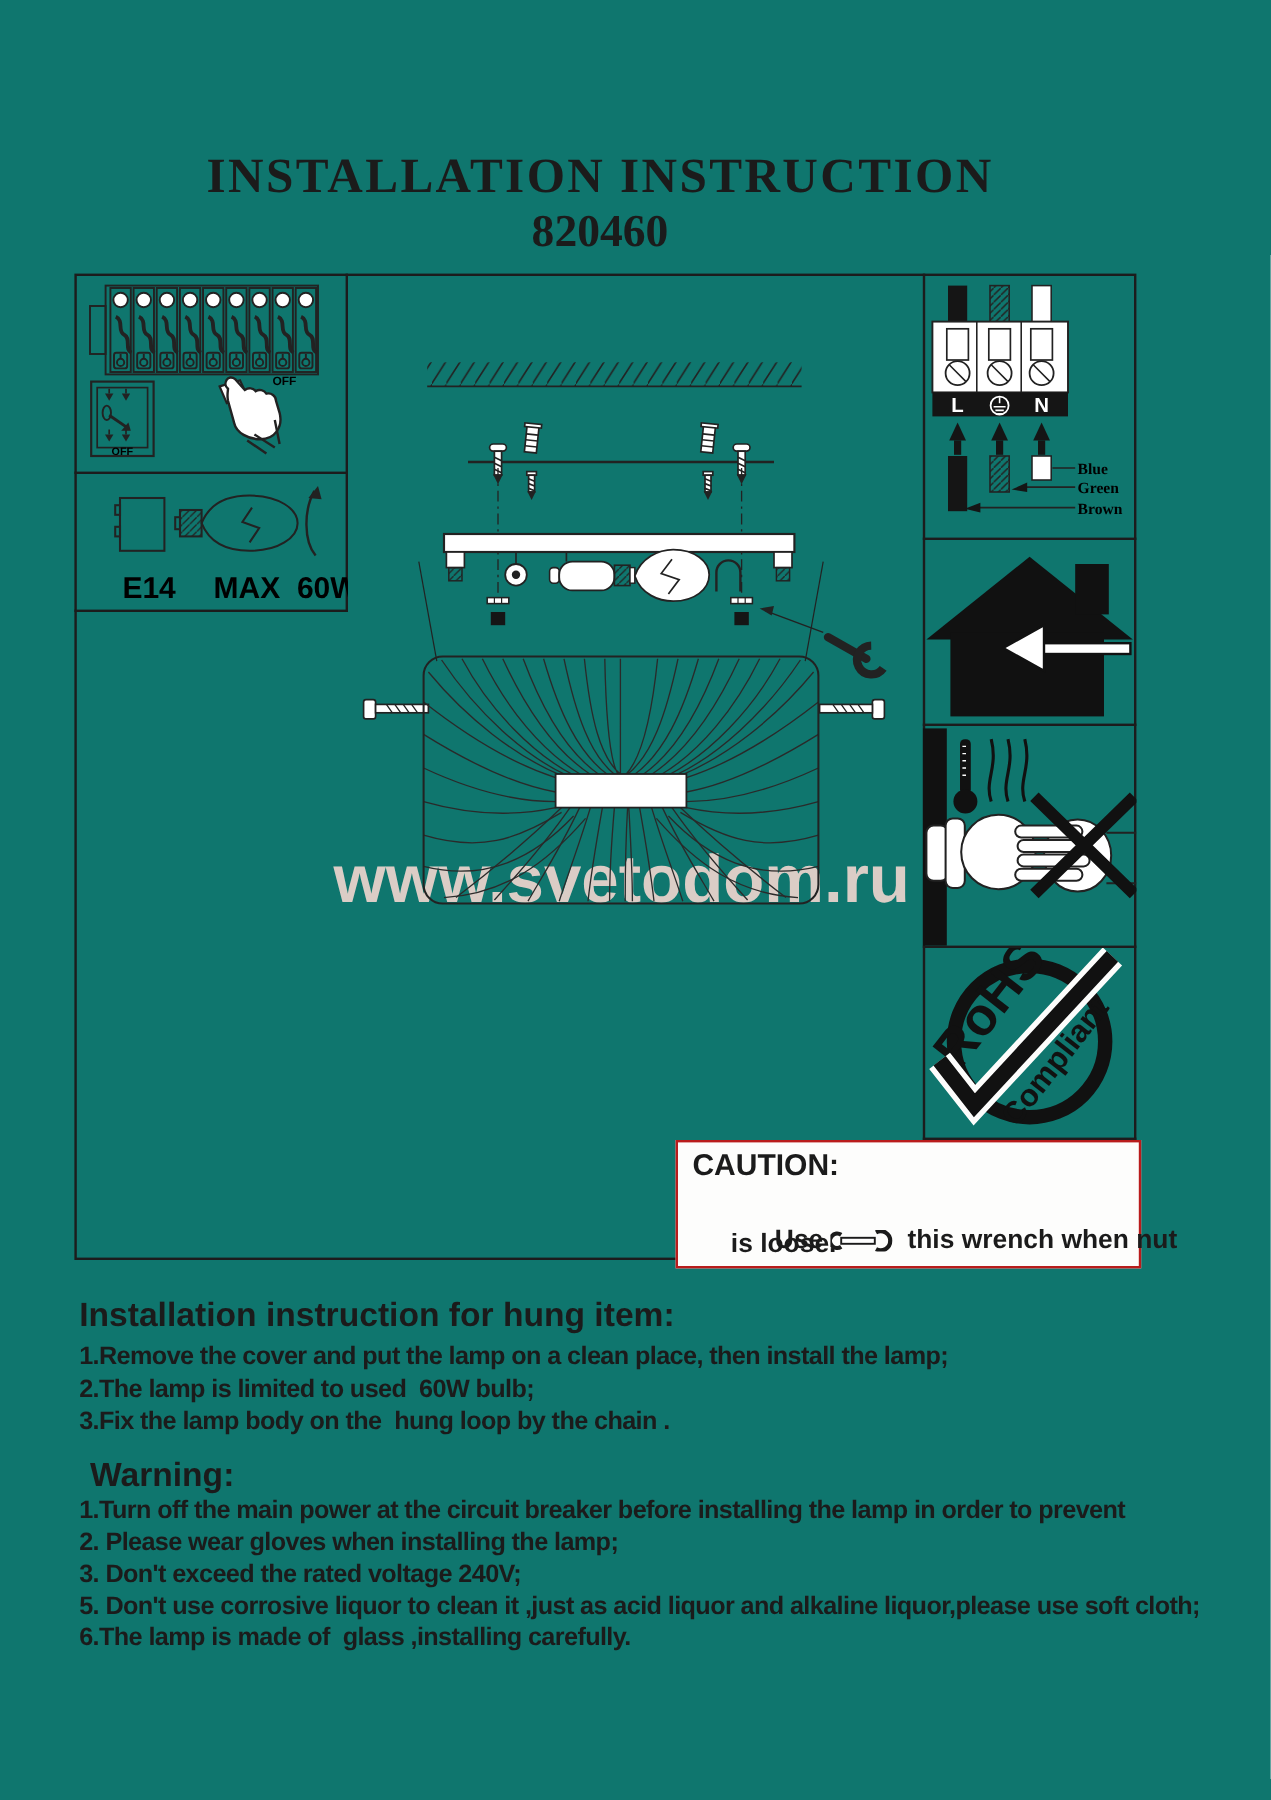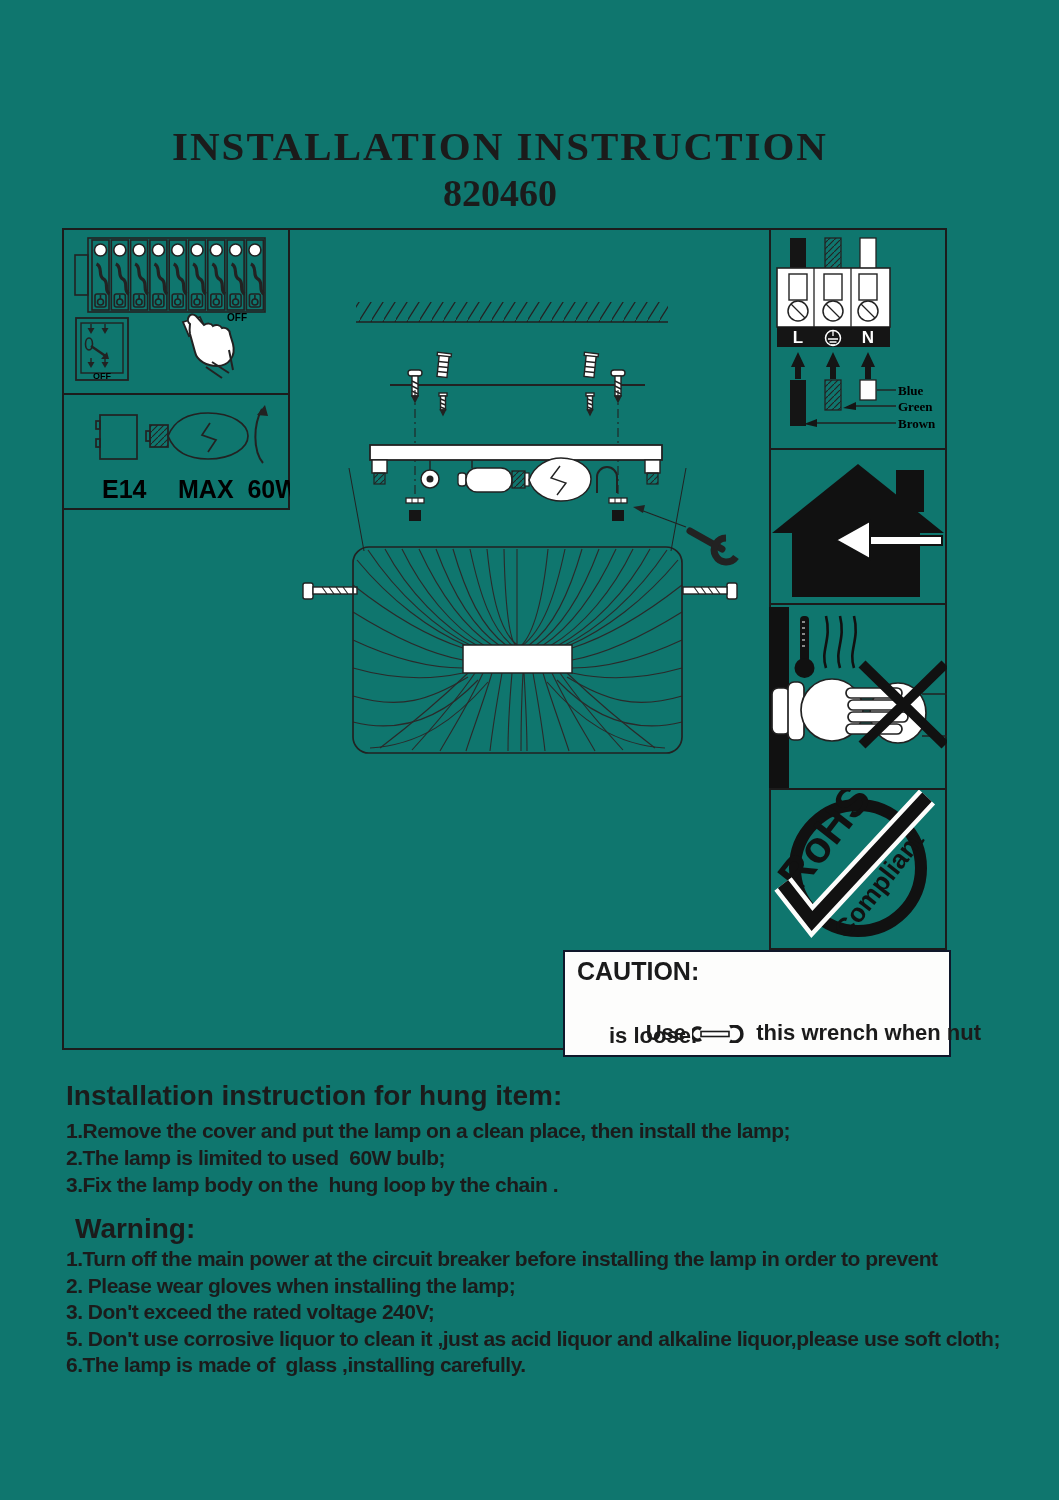--- a/index.html
+++ b/index.html
@@ -16,21 +16,21 @@
   #main-box{left:62px;top:228px;width:885px;height:822px;}
   .cell{position:absolute;box-sizing:border-box;border-right:2px solid #1c1c1c;border-bottom:2px solid #1c1c1c;}
   #cell-breaker{left:62px;top:228px;width:228px;height:167px;}
   #cell-bulbspec{left:62px;top:395px;width:228px;height:115px;}
   .rcell{position:absolute;box-sizing:border-box;border-left:2px solid #1c1c1c;border-bottom:2px solid #1c1c1c;}
   #cell-wiring{left:769px;top:228px;width:178px;height:222px;}
   #cell-house{left:769px;top:450px;width:178px;height:155px;}
   #cell-heat{left:769px;top:605px;width:178px;height:185px;}
   #cell-rohs{left:769px;top:790px;width:178px;height:160px;}
   #caution-box{left:563px;top:950px;width:384px;height:103px;background:#fdfdfc;z-index:6;
-    border:2px solid #0f172a;}
+    border:2px solid #b91c1c;}
   #caution-heading{position:absolute;left:12px;top:5px;font-size:25px;font-weight:bold;}
   .caution-line{position:absolute;left:44px;font-size:22px;font-weight:bold;white-space:pre;}
   #caution-l1{top:42px;}
   #caution-l2{top:71px;}
   #caution-wrench{vertical-align:middle;margin:0 6px;}
   
   #watermark{left:278px;top:700px;font-size:56px;font-weight:bold;color:#dbcdc6;
     letter-spacing:0px;z-index:0;}
   .layer{position:absolute;z-index:1;}
   
@@ -46,20 +46,21 @@
 </head>
 <body>
 
 <div id="page">
 
   <div class="abs" id="title-block">
     <div id="title-line1">INSTALLATION INSTRUCTION</div>
     <div id="title-number">820460</div>
   </div>
 
+  <div class="abs" id="watermark">www.svetodom.ru</div>
 
   <div class="box" id="main-box"></div>
   <div class="cell" id="cell-breaker"></div>
   <div class="cell" id="cell-bulbspec"></div>
   <div class="rcell" id="cell-wiring"></div>
   <div class="rcell" id="cell-house"></div>
   <div class="rcell" id="cell-heat"></div>
   <div class="rcell" id="cell-rohs"></div>
 
   <svg class="layer" style="left:62px;top:228px" width="228" height="167" viewBox="0 0 228 167">

